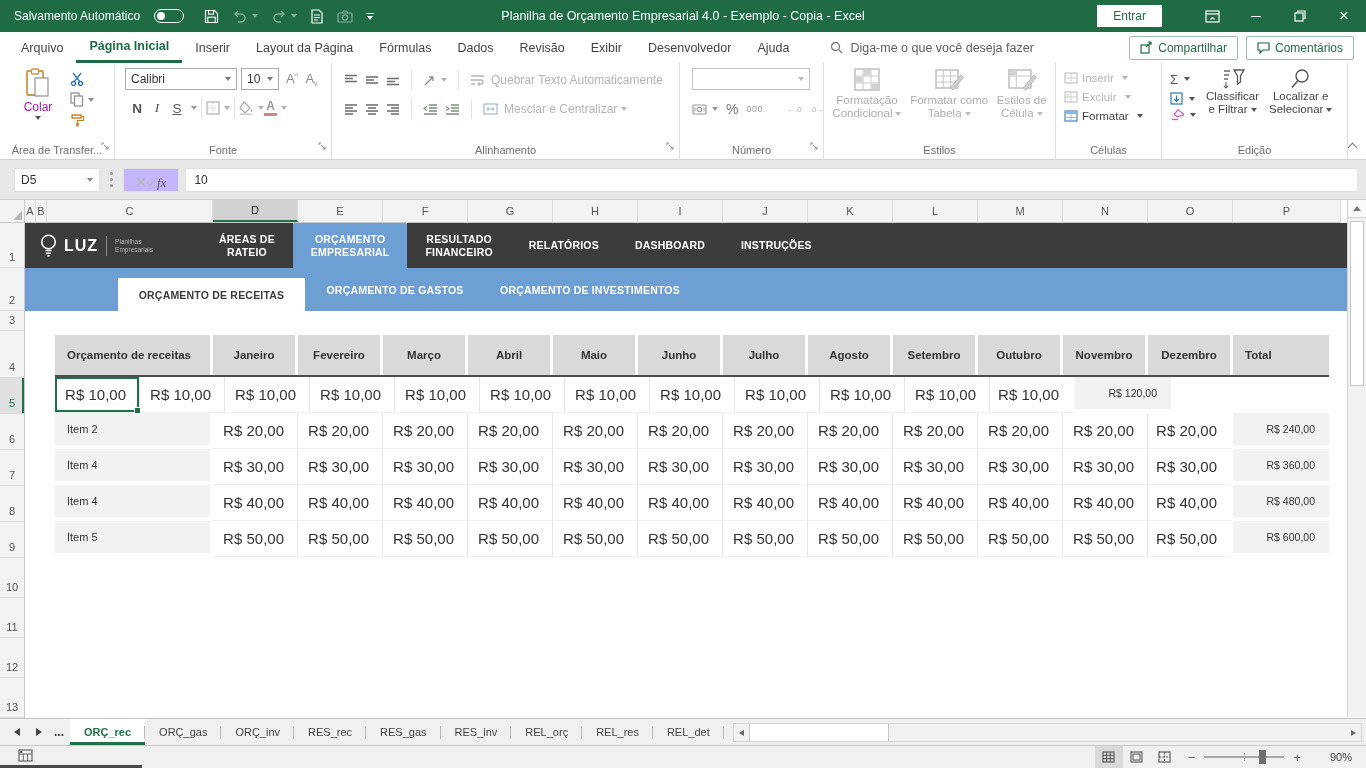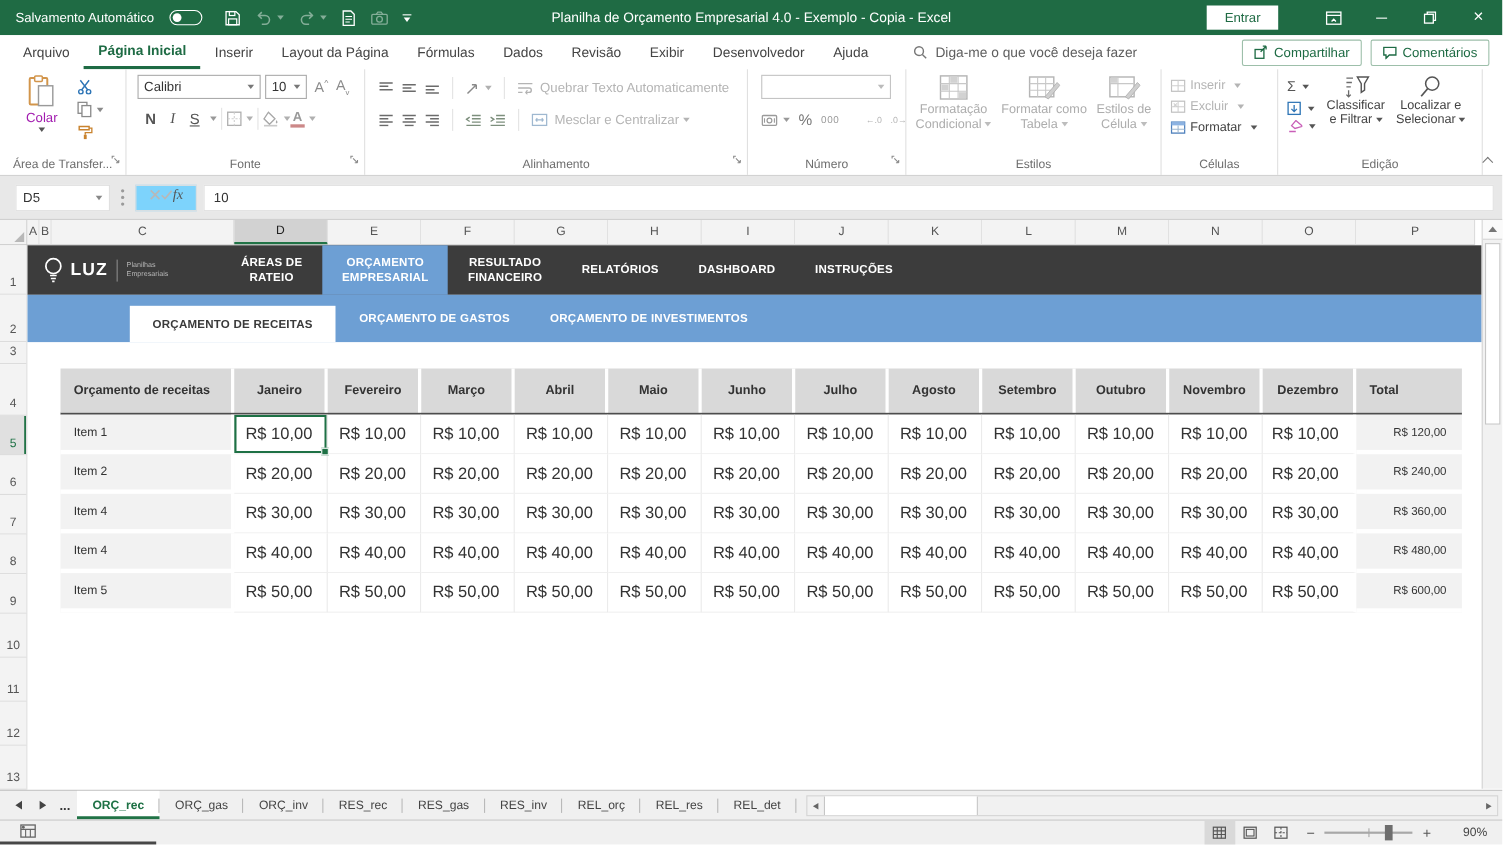--- a/index.html
+++ b/index.html
@@ -99,21 +99,21 @@
   .edit-col1 .icbtn { gap:2px; }
   .sigma::before { content:"Σ"; font-size:13px; color:#555; }
   .edit-btn { display:flex; flex-direction:column; align-items:center; font-size:11.5px; color:#444; line-height:13px; margin-left:10px; cursor:pointer; text-align:center; }
   .edit-btn .dd { color:#555; margin-left:3px; }
 
   
   .formulabar { position:absolute; left:0; top:160px; width:100%; height:40px; background:#e8e8e8; display:flex; align-items:center; border-bottom:1px solid #d0d0d0; }
   .namebox { width:86px; height:24px; background:#fff; margin-left:14px; display:flex; align-items:center; font-size:12px; color:#333; padding:0 6px; justify-content:space-between; border:1px solid #e0e0e0; cursor:pointer; }
   .namebox .dd { color:#888; }
   .fb-dots { width:3px; height:3px; border-radius:50%; background:#9a9a9a; box-shadow:0 -6px 0 #9a9a9a, 0 6px 0 #9a9a9a; margin:0 10px; }
-  .fb-btns { height:24px; background:#7dd3fc; border:1px solid #e0e0e0; display:flex; align-items:flex-start; padding:0 12px; }
+  .fb-btns { height:24px; background:#c4b5fd; border:1px solid #e0e0e0; display:flex; align-items:flex-end; padding:0 12px; }
   .fxlbl { font-family:"Liberation Serif", serif; font-style:italic; font-size:13px; color:#555; cursor:pointer; }
   .fb-input { flex:1; height:24px; background:#fff; margin:0 8px 0 6px; border:1px solid #e0e0e0; display:flex; align-items:center; padding-left:8px; font-size:12px; color:#333; cursor:text; }
 
   
   .corner { position:absolute; left:0; top:200px; width:25px; height:23px; background:#f3f3f3; border-right:1px solid #c9c9c9; border-bottom:1px solid #c9c9c9; cursor:pointer; }
   .corner::after { content:""; position:absolute; right:2px; bottom:2px; border-left:9px solid transparent; border-bottom:9px solid #b8b8b8; }
   .colheaders { position:absolute; left:25px; top:200px; height:23px; display:flex; border-bottom:1px solid #c9c9c9; }
   .colh { height:100%; display:flex; align-items:center; justify-content:center; font-size:11px; color:#555; background:#f3f3f3; border-right:1px solid #dcdcdc; cursor:pointer; }
   .colh.sel { background:#d2d2d2; color:#222; border-bottom:2px solid #217346; }
   .rowheaders { position:absolute; left:0; top:223px; width:25px; display:flex; flex-direction:column; border-right:1px solid #c9c9c9; }
@@ -725,21 +725,20 @@
           <div class="th" style="width: 85px;">Julho</div>
           <div class="th" style="width: 85px;">Agosto</div>
           <div class="th" style="width: 85px;">Setembro</div>
           <div class="th" style="width: 85px;">Outubro</div>
           <div class="th" style="width: 85px;">Novembro</div>
           <div class="th" style="width: 85px;">Dezembro</div>
           <div class="th last" style="width: 96px;">Total</div>
         </div>
       <div id="table-body">
           <div class="trow">
-            <div class="tlabel" style="width: 158px;">Item 1</div>
             <div class="tcell selcell" style="width: 85px;">R$ 10,00</div>
             <div class="tcell" style="width: 85px;">R$ 10,00</div>
             <div class="tcell" style="width: 85px;">R$ 10,00</div>
             <div class="tcell" style="width: 85px;">R$ 10,00</div>
             <div class="tcell" style="width: 85px;">R$ 10,00</div>
             <div class="tcell" style="width: 85px;">R$ 10,00</div>
             <div class="tcell" style="width: 85px;">R$ 10,00</div>
             <div class="tcell" style="width: 85px;">R$ 10,00</div>
             <div class="tcell" style="width: 85px;">R$ 10,00</div>
             <div class="tcell" style="width: 85px;">R$ 10,00</div>

